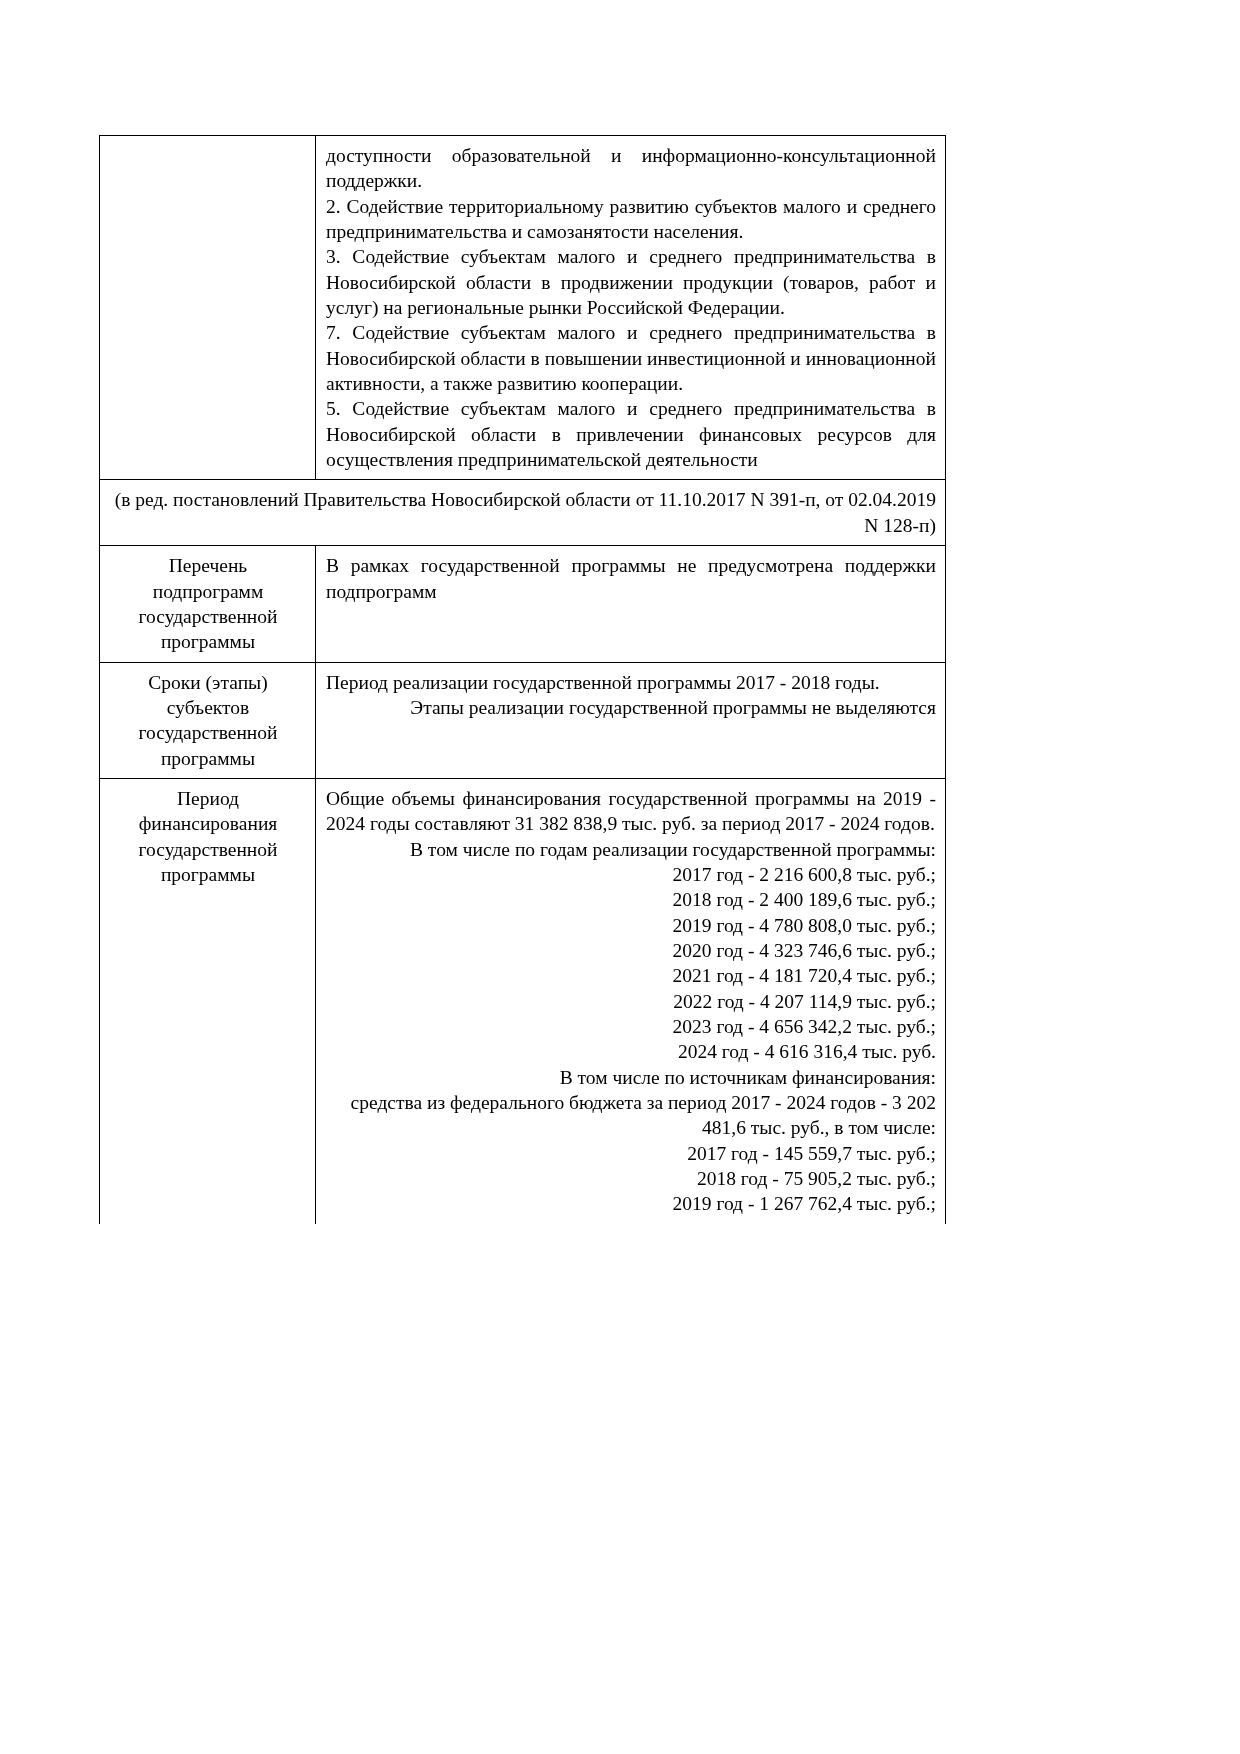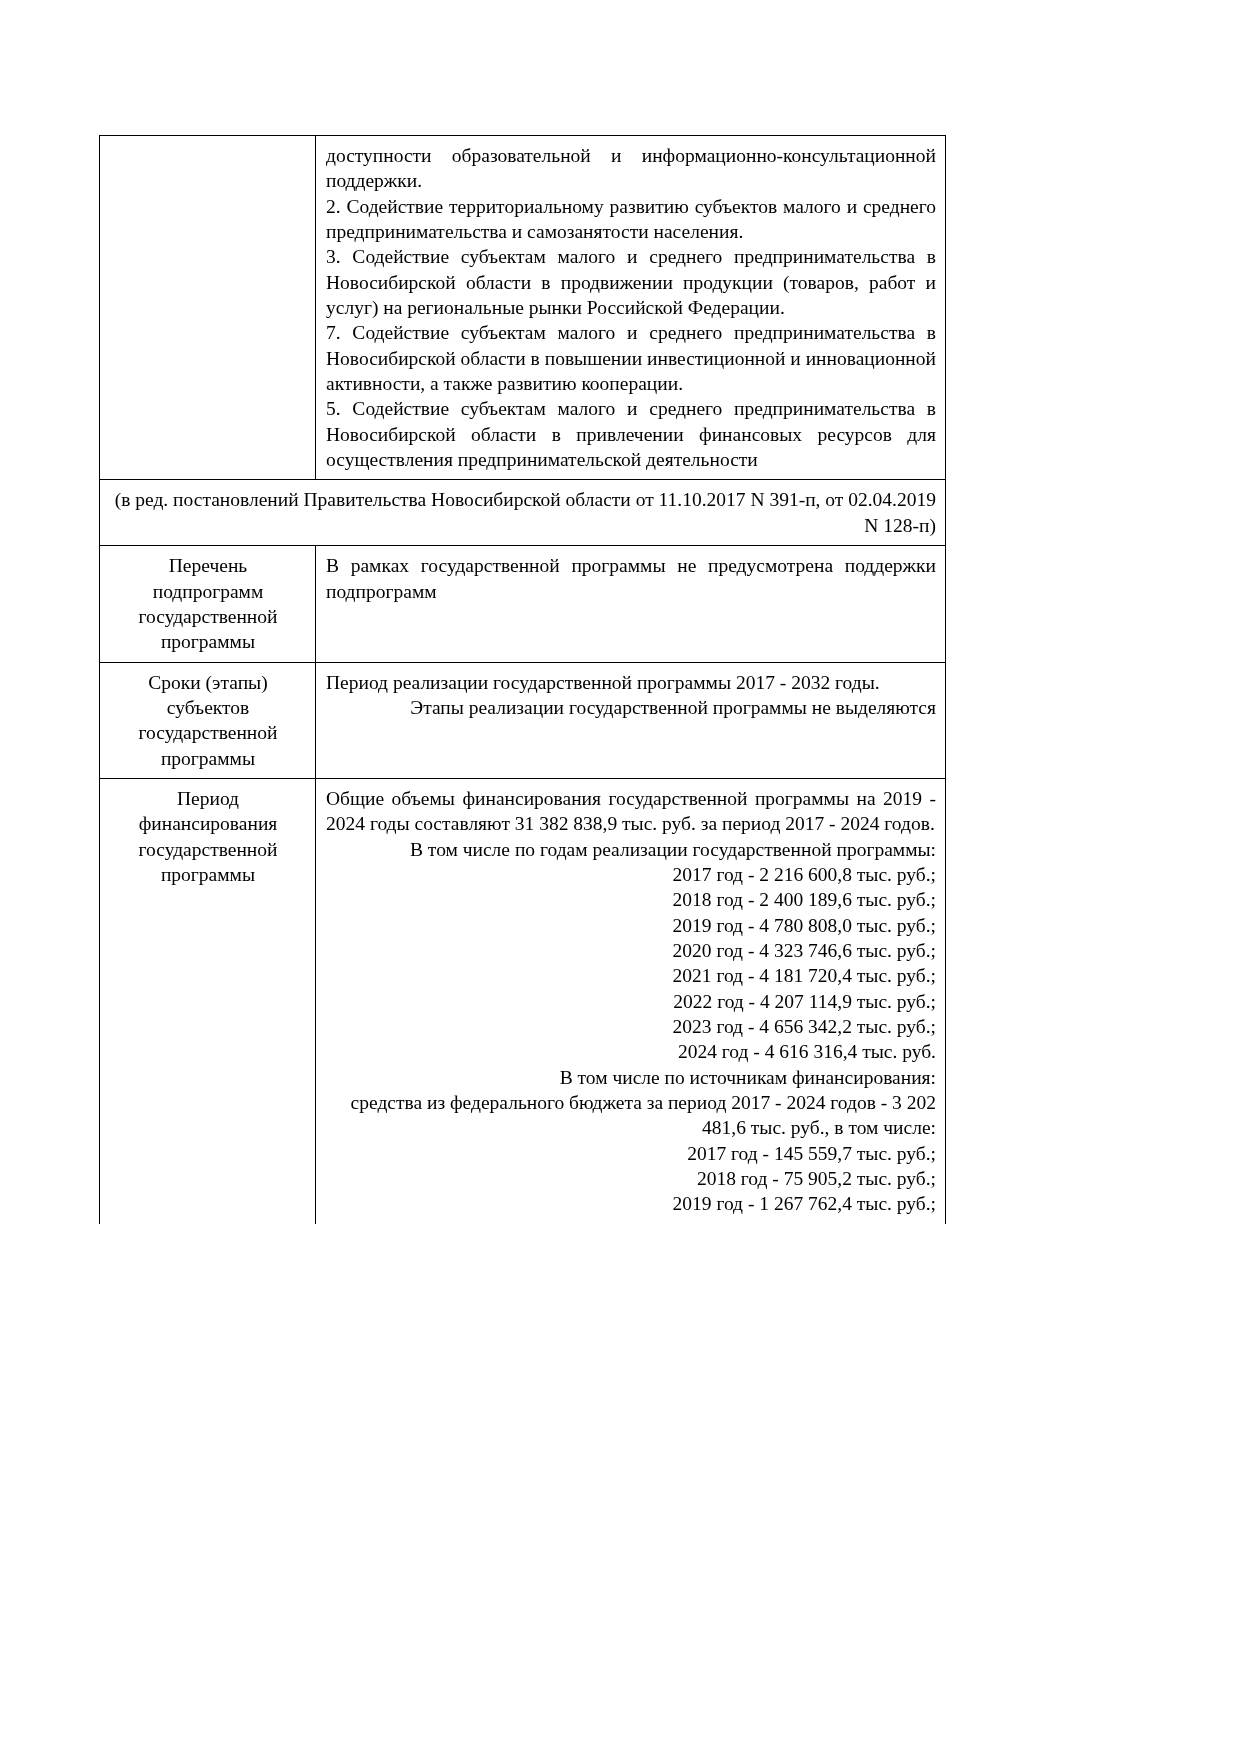--- a/index.html
+++ b/index.html
@@ -124,21 +124,21 @@
       </tr>
 
       <tr>
         <td class="cell-label">
           <span class="label-line">Сроки (этапы)</span>
           <span class="label-line">субъектов</span>
           <span class="label-line">государственной</span>
           <span class="label-line">программы</span>
         </td>
         <td class="cell-body">
-          <p class="para justify">Период реализации государственной программы 2017 - 2032 годы.</p>
+          <p class="para justify">Период реализации государственной программы 2017 - 2018 годы.</p>
           <p class="para last-left">Этапы реализации государственной программы не выделяются</p>
         </td>
       </tr>
 
 
       <tr class="cut-row">
         <td class="cell-label">
           <span class="label-line">Период</span>
           <span class="label-line">финансирования</span>
           <span class="label-line">государственной</span>

